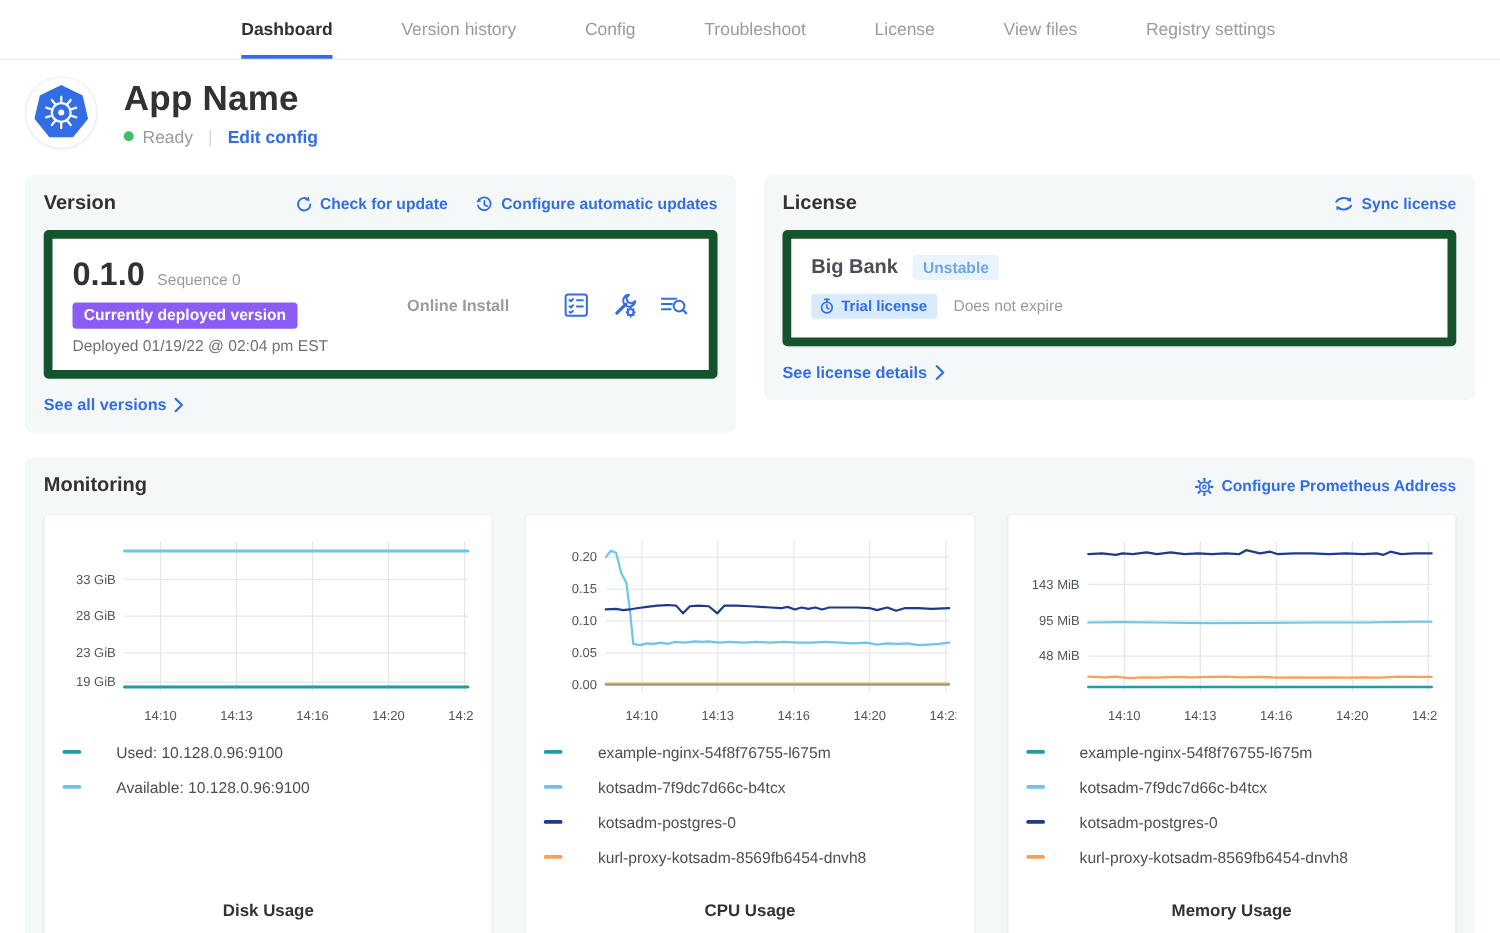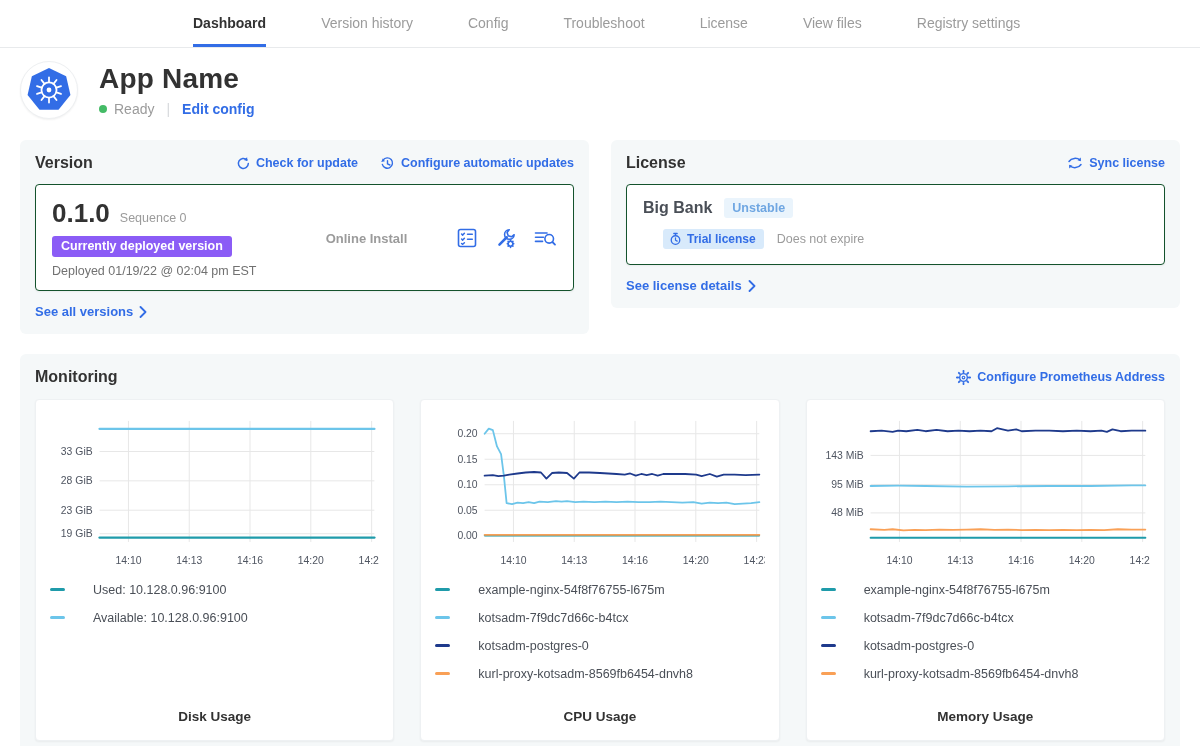--- a/index.html
+++ b/index.html
@@ -44,21 +44,21 @@
   .vert-div { color: #d6d9dc; margin: 0 12px; font-size: 14px; }
   a.blue-link { color: #326de6; font-weight: bold; text-decoration: none; cursor: pointer; display: inline-flex; align-items: center; gap: 6px; }
   
   .cards-row { display: flex; gap: 22px; padding: 12px 20px 10px 20px; align-items: flex-start; }
   .panel { background: #f5f8f9; border-radius: 6px; padding: 14px 15px 15px 15px; flex: 1 1 0; }
   .panel-head { display: flex; align-items: center; justify-content: space-between; }
   .panel-title { font-size: 16px; font-weight: bold; color: #323232; }
   .panel-links { display: flex; gap: 22px; font-size: 12.5px; }
   .white-card {
     background: #fff; border-radius: 4px; margin-top: 12px;
-    box-shadow: 0 1px 2px rgba(0,0,0,.05); border: 1px solid #14532d; justify-content: space-between;
+    box-shadow: 0 1px 2px rgba(0,0,0,.05); border: 7px solid #14532d; justify-content: space-between;
   }
   
   .version-body { display: flex; align-items: center; padding: 13px 16px 12px 16px; min-height: 100px; }
   .version-left { min-width: 225px; }
   .version-line1 { display: flex; align-items: baseline; gap: 10px; }
   .version-number { font-size: 26px; font-weight: bold; color: #323232; }
   .sequence { font-size: 12.5px; color: #9b9b9b; }
   .deployed-badge {
     display: inline-block; margin: 7px 0 7px 0;
     background: #8b5cf6; color: #fff; font-size: 12.5px; font-weight: bold;
@@ -68,21 +68,21 @@
   .install-type { flex: 1; text-align: center; font-size: 13px; font-weight: bold; color: #9b9b9b; }
   .version-actions { display: flex; gap: 16px; align-items: center; }
   .icon-btn { background: none; border: none; cursor: pointer; padding: 0; line-height: 0; }
   .see-link { margin-top: 13px; font-size: 13px; }
   
   .license-body { padding: 13px 16px 15px 16px; }
   .license-line1 { display: flex; align-items: center; gap: 12px; }
   .license-name { font-size: 16px; font-weight: bold; color: #4a4f57; }
   .chip-light { background: #eaf4fc; color: #70a7e2; font-size: 12.5px; font-weight: bold; padding: 3px 8px; border-radius: 3px; }
   .license-line2 { display: flex; align-items: center; gap: 13px; margin-top: 11px; }
-  .chip-blue { background: #d8eafb; color: #326de6; font-size: 12px; font-weight: bold; padding: 3px 8px 3px 6px; border-radius: 3px; display: inline-flex; align-items: center; gap: 5px; margin-left: 20px; }
+  .chip-blue { background: #d8eafb; color: #326de6; font-size: 12px; font-weight: bold; padding: 3px 8px 3px 6px; border-radius: 3px; display: inline-flex; align-items: center; gap: 5px; }
   .expiry { font-size: 12.5px; color: #9b9b9b; }
   
   .monitoring { margin: 10px 20px 14px 20px; background: #f5f8f9; border-radius: 6px; padding: 14px 15px 20px 15px; }
   .charts-row { display: flex; gap: 26px; margin-top: 13px; }
   .chart-card {
     flex: 1 1 0; background: #fff; border-radius: 4px;
     border: 1px solid #eef1f3; box-shadow: 0 1px 2px rgba(0,0,0,.05);
     padding: 12px 14px 16px 14px; height: 342px; display: flex; flex-direction: column;
   }
   .chart-plot svg { width: 100%; display: block; }

